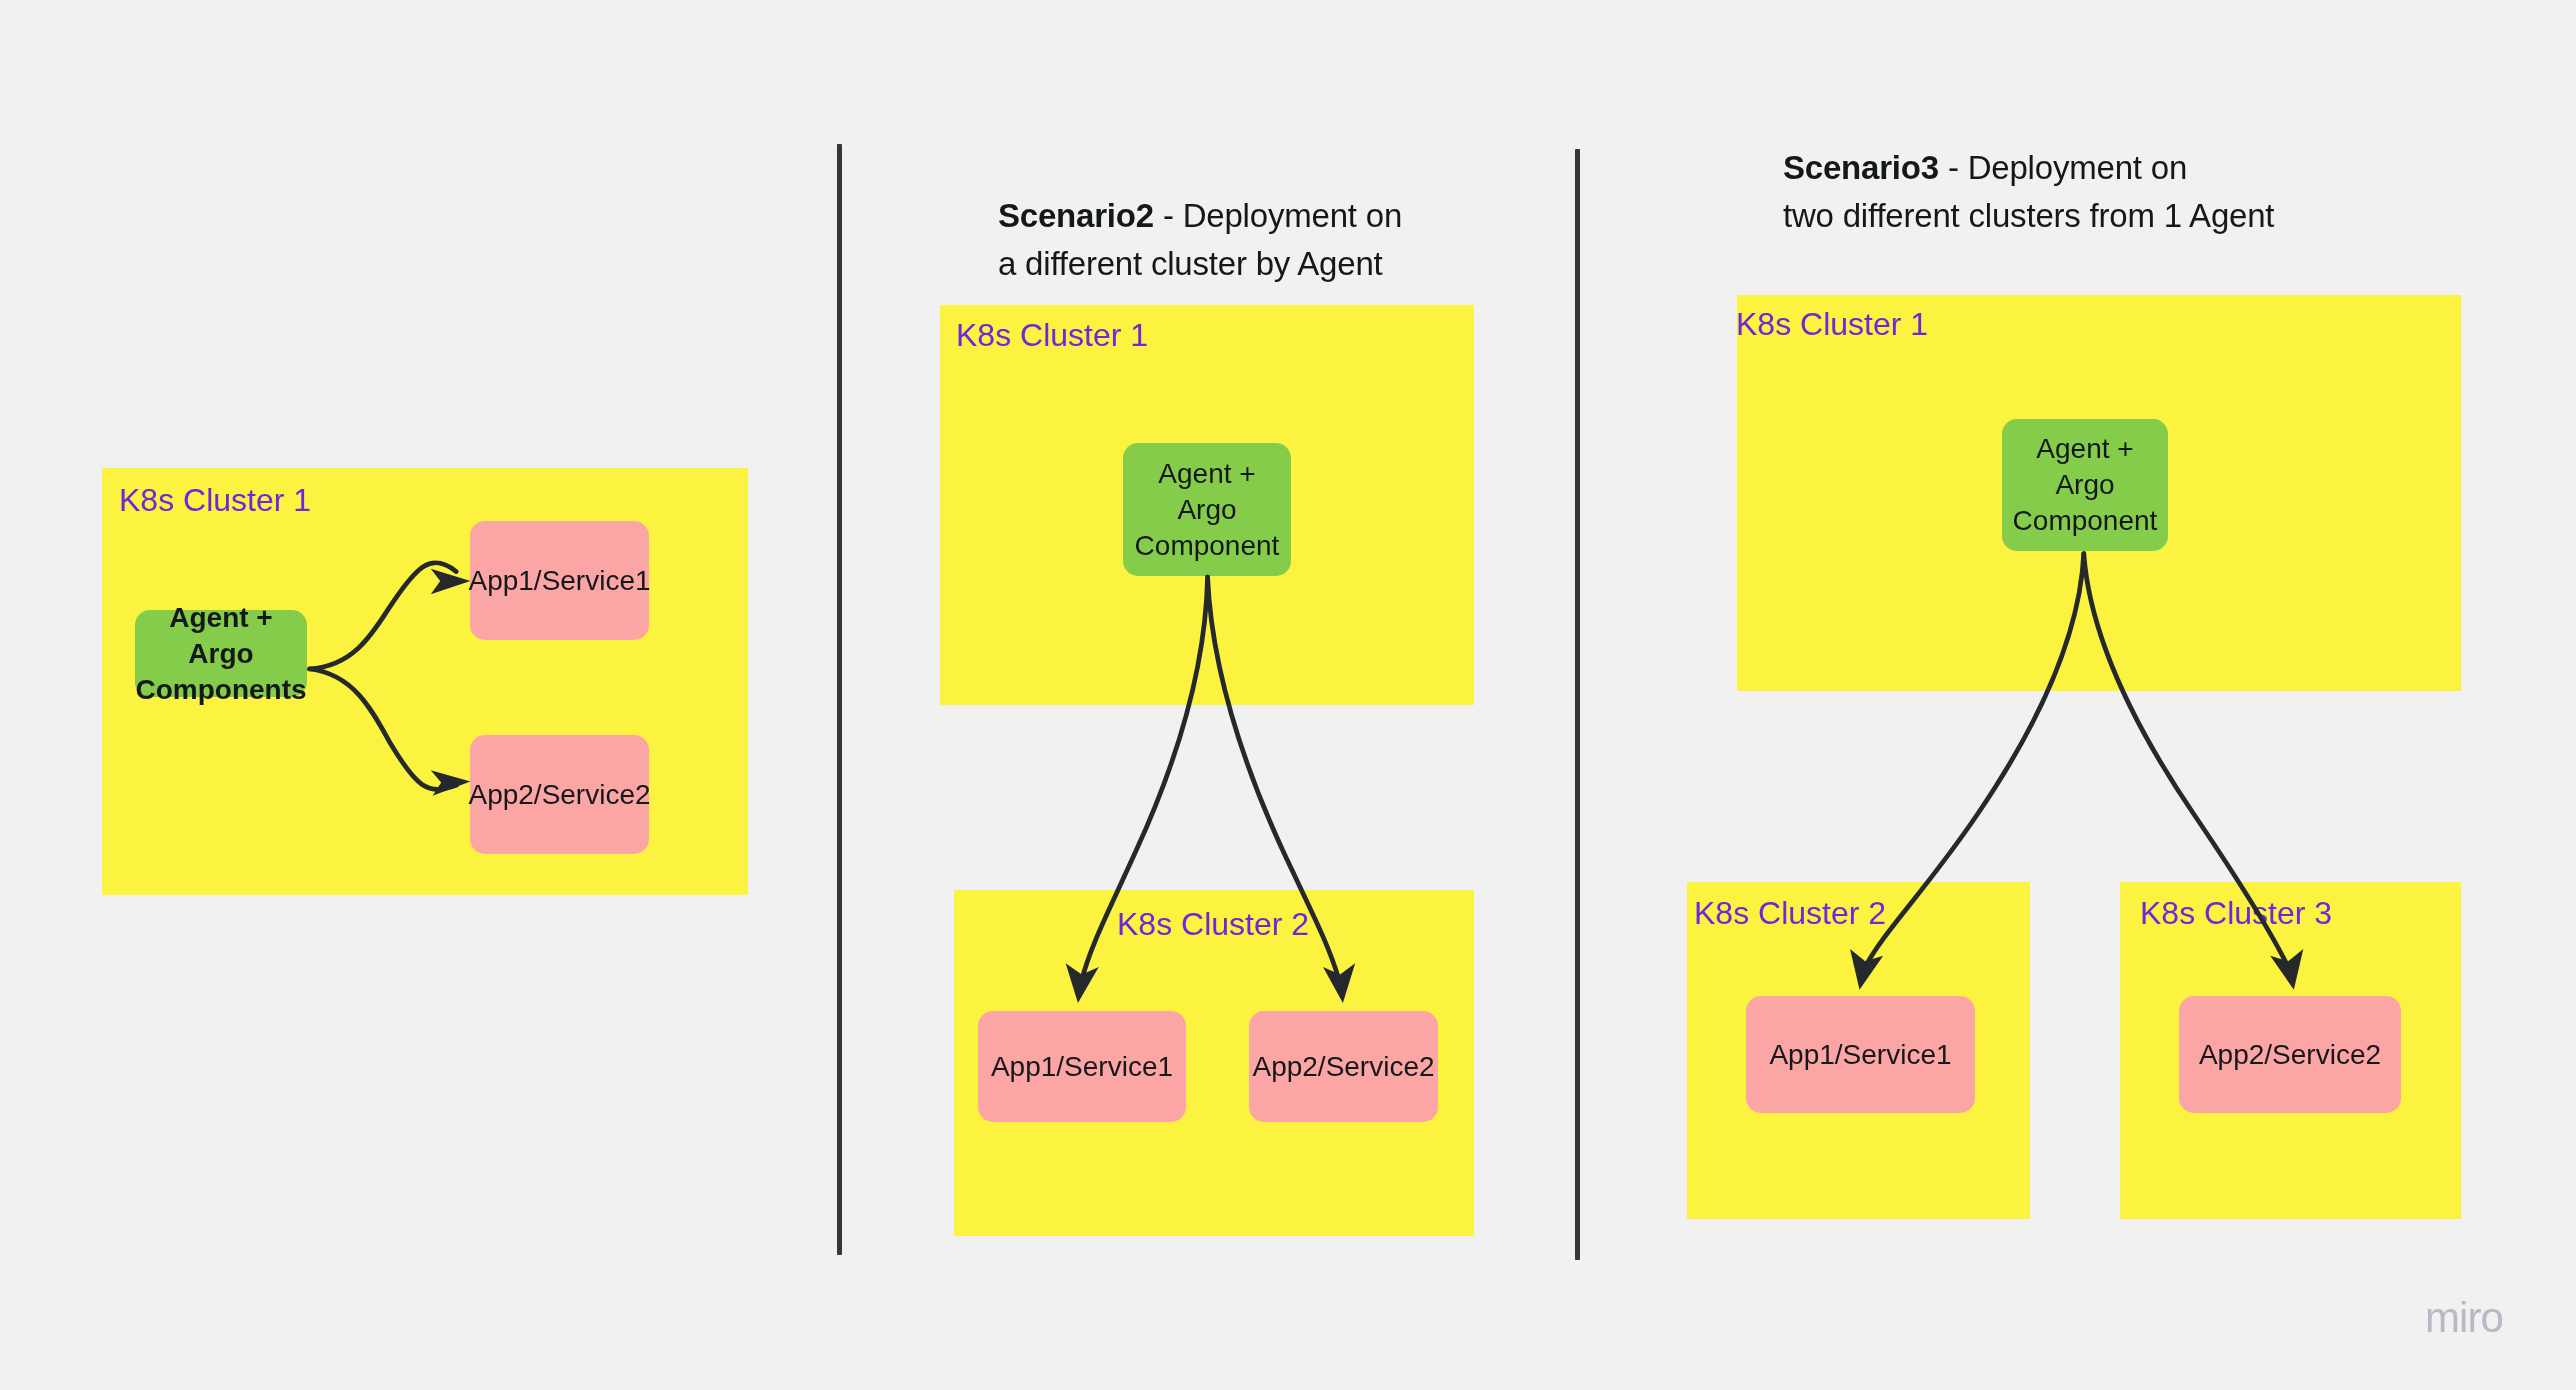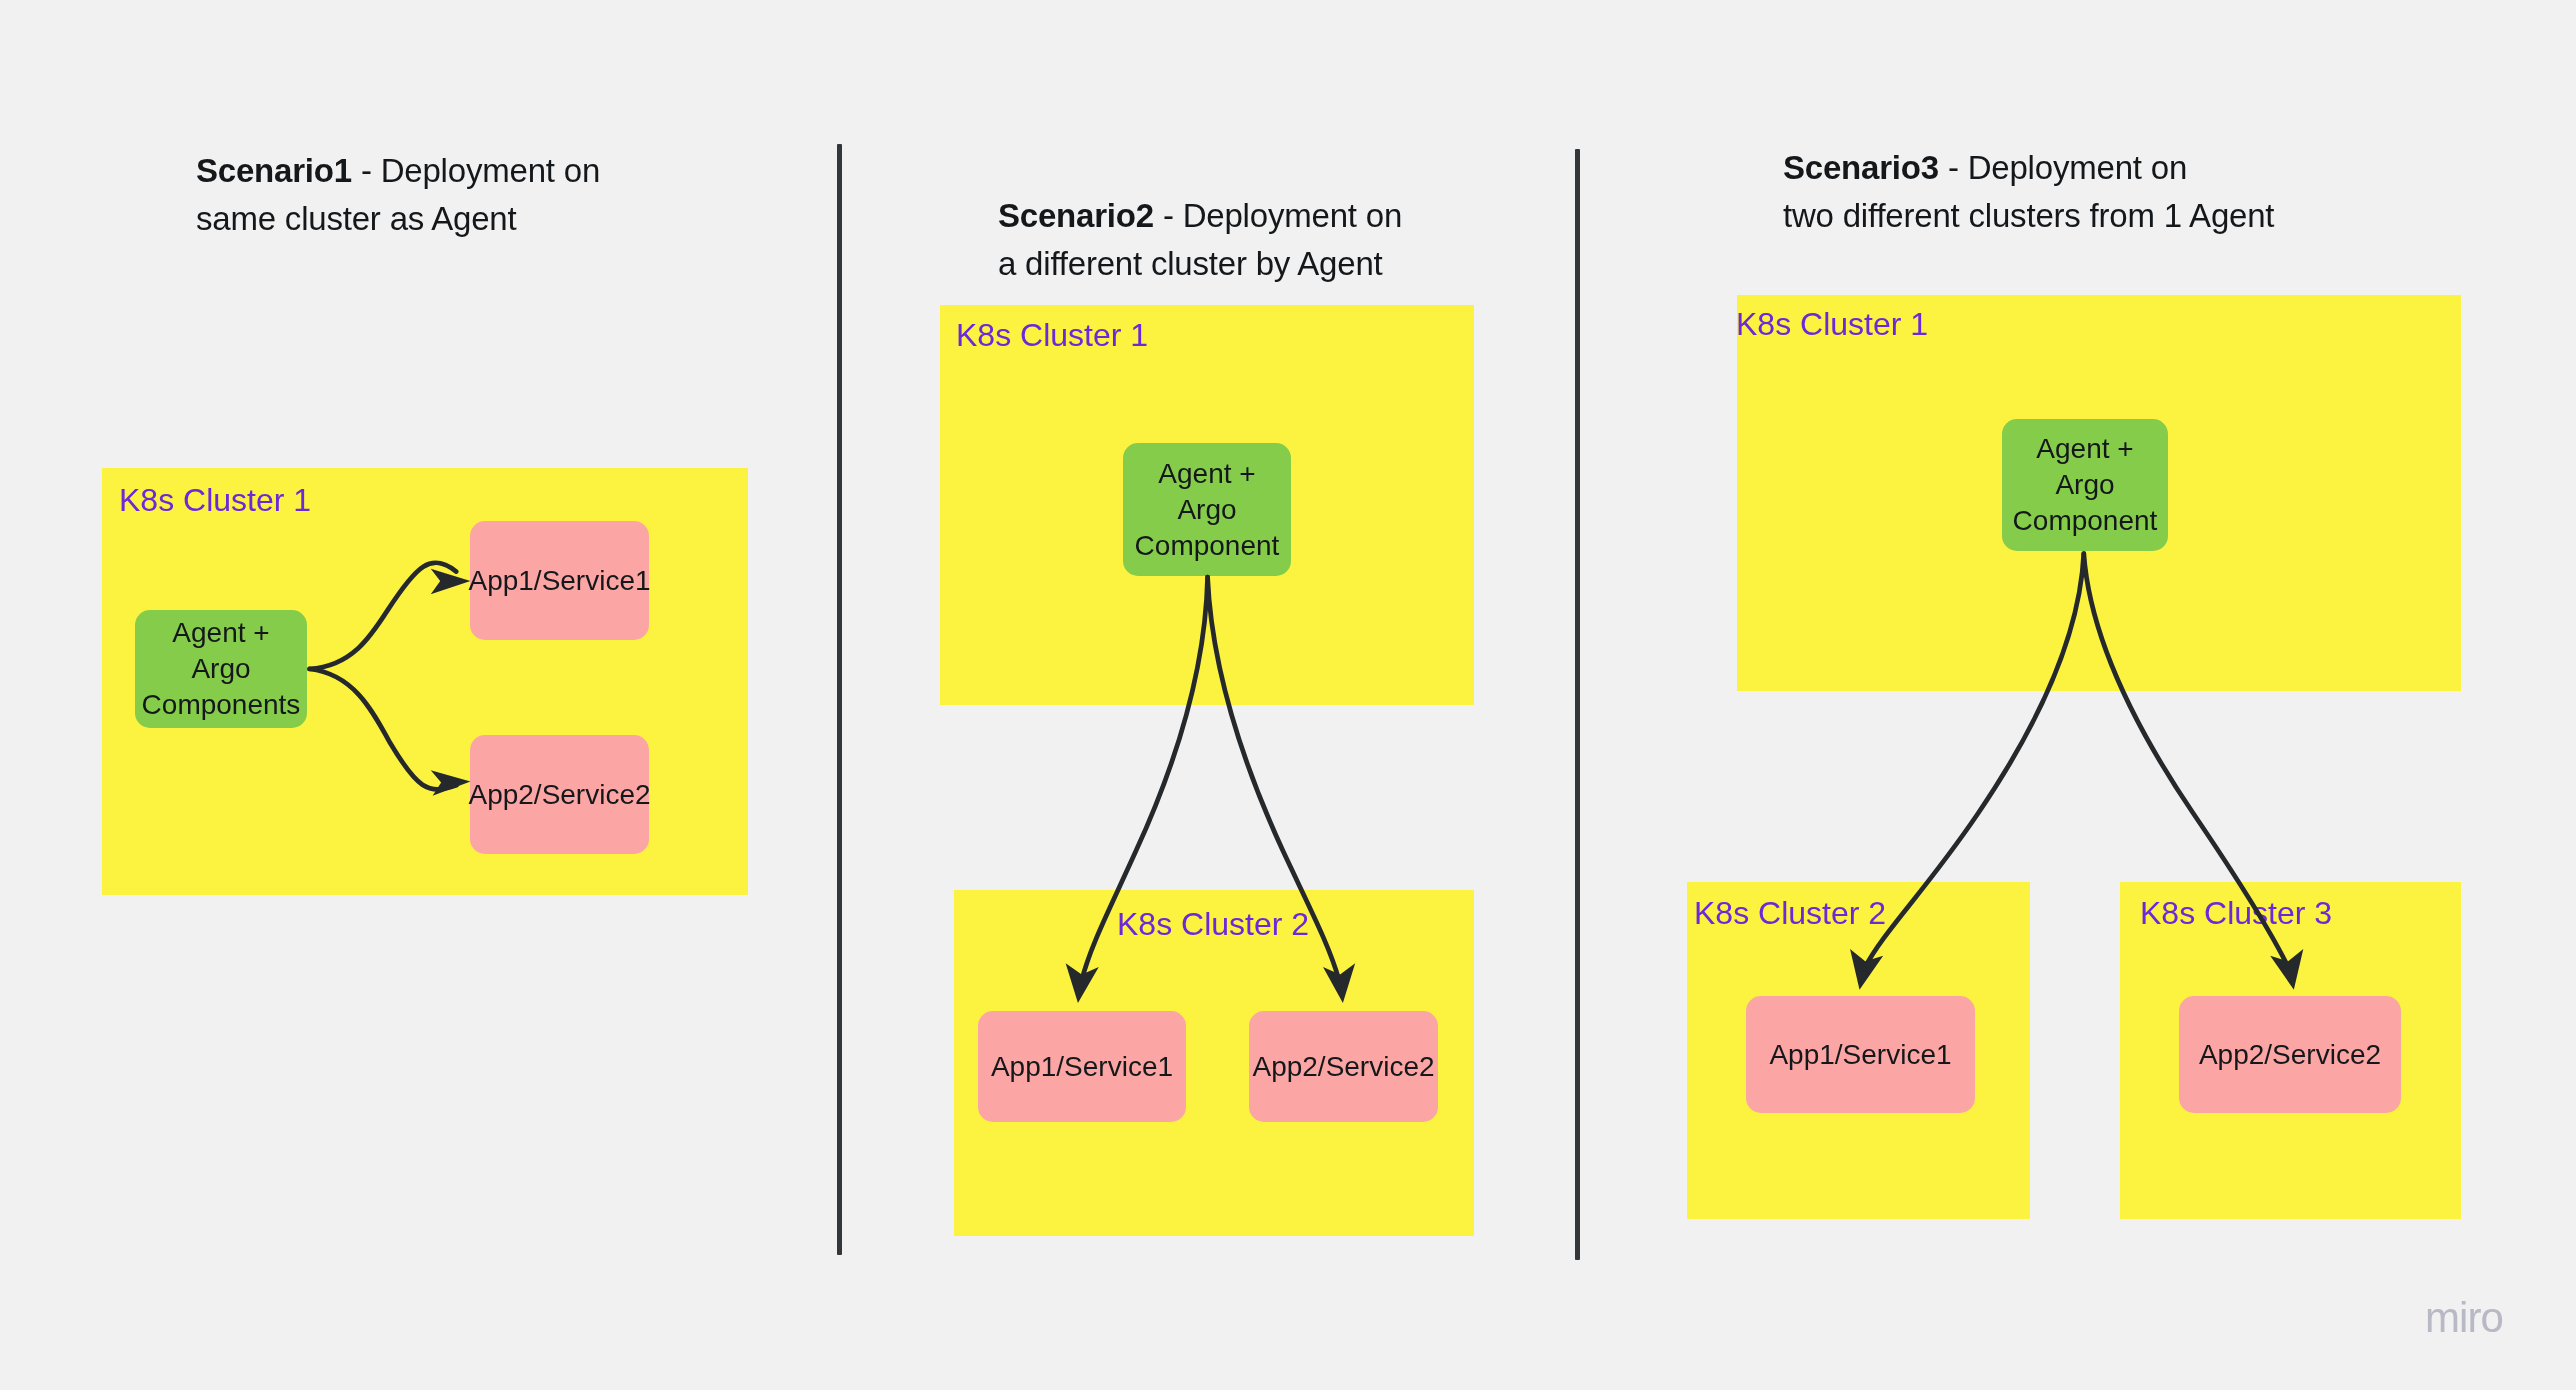--- a/index.html
+++ b/index.html
@@ -91,21 +91,21 @@
     fill: none;
     stroke: #26292b;
     stroke-width: 5;
     stroke-linecap: round;
   }
   .arrow-head { fill: #26292b; }
 
   
   #cluster-s1-c1   { left: 102px; top: 468px;  width: 646px; height: 427px; }
   #label-s1-c1     { left: 119px; top: 481px; }
-  #node-s1-agent   { left: 135px; top: 610px;  width: 172px; height: 118px; }
+  #node-s1-agent   { left: 135px; top: 610px;  width: 172px; height: 87px; font-weight: bold; }
   #node-s1-app1    { left: 470px; top: 521px;  width: 179px; height: 119px; }
   #node-s1-app2    { left: 470px; top: 735px;  width: 179px; height: 119px; }
 
   
   #cluster-s2-c1   { left: 940px;  top: 305px;  width: 534px; height: 400px; }
   #label-s2-c1     { left: 956px; top: 316px; }
   #node-s2-agent   { left: 1123px; top: 443px;  width: 168px; height: 133px; }
   #cluster-s2-c2   { left: 954px; top: 890px;  width: 520px; height: 346px; }
   #label-s2-c2     { left: 1117px; top: 905px; }
   #node-s2-app1    { left: 978px; top: 1011px; width: 208px; height: 111px; }
@@ -132,22 +132,20 @@
     line-height: 47px;
     letter-spacing: -0.9px;
     font-weight: 400;
   }
 </style>
 </head>
 <body>
 
 <div class="canvas">
 
-  <div class="title" id="title-1"><span class="strong">Scenario1</span><span> - Deployment on
-same cluster as Agent</span></div>
 
   <div class="title" id="title-2"><span class="strong">Scenario2</span><span> - Deployment on
 a different cluster by Agent</span></div>
 
   <div class="title" id="title-3"><span class="strong">Scenario3</span><span> - Deployment on
 two different clusters from 1 Agent</span></div>
 
   <div class="divider" id="divider-1"></div>
   <div class="divider" id="divider-2"></div>
 

